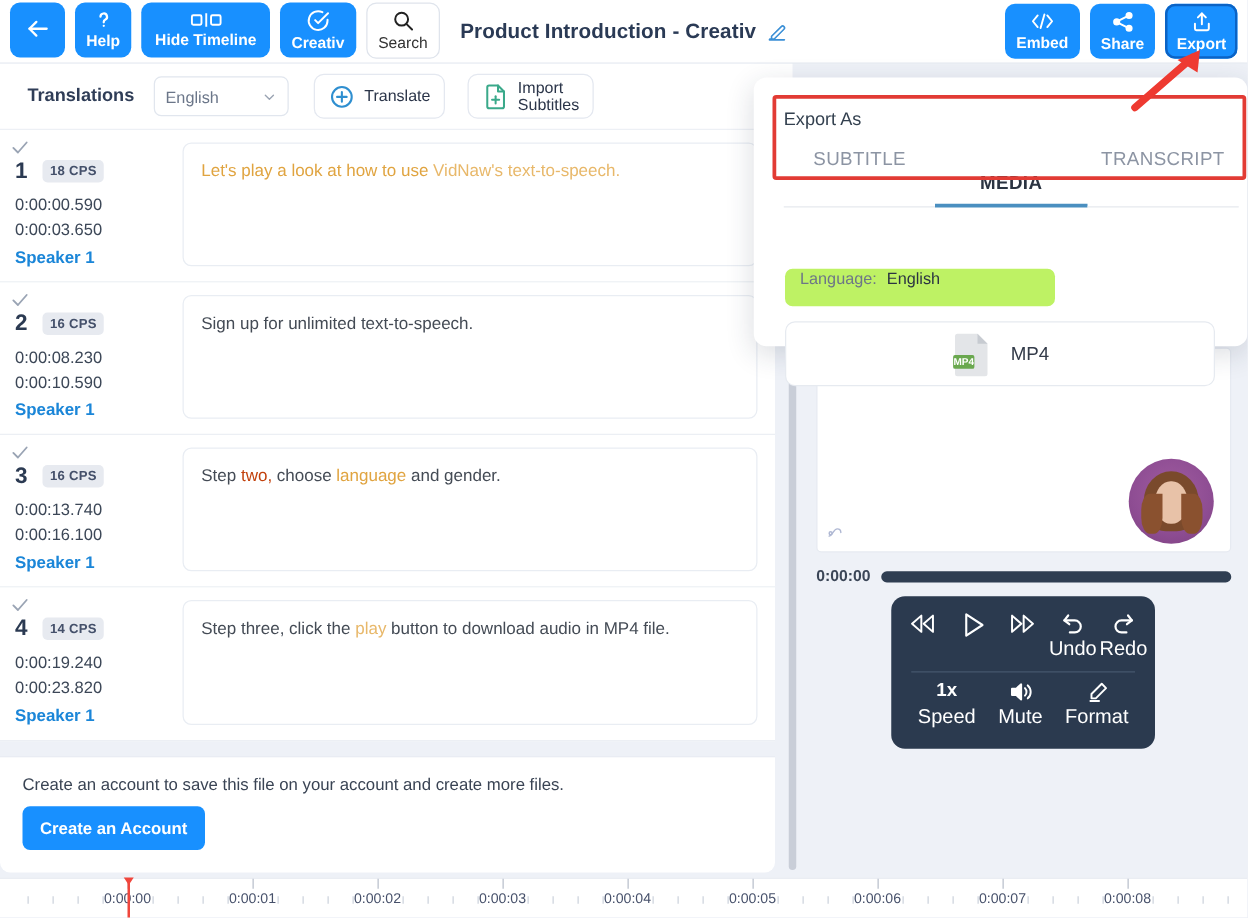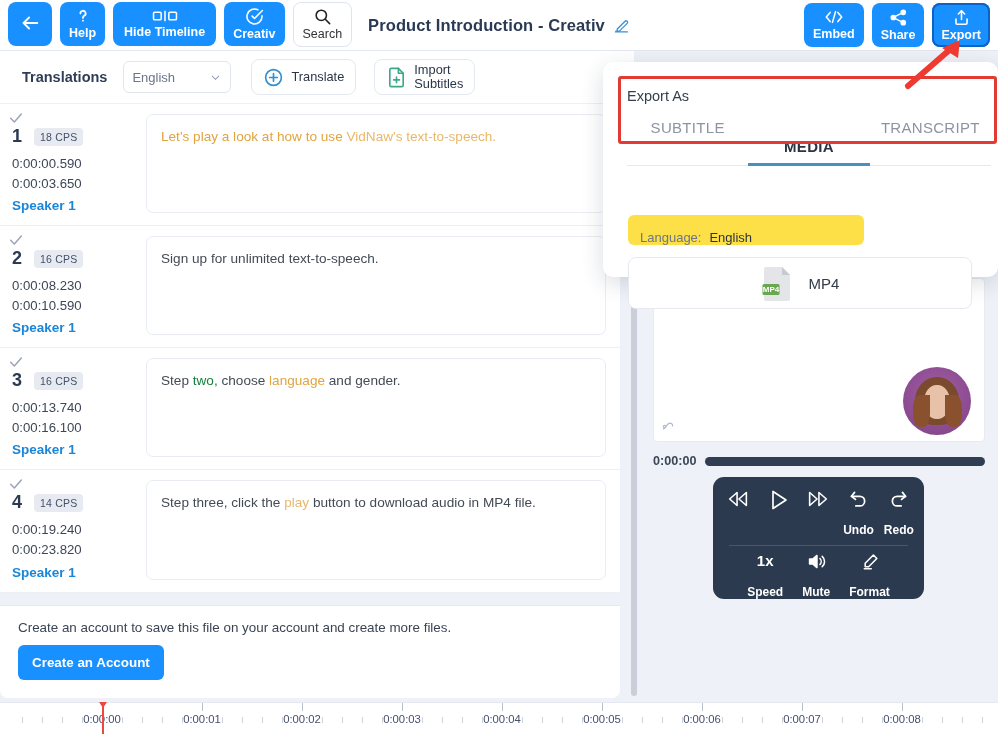--- a/index.html
+++ b/index.html
@@ -79,32 +79,32 @@
   .row {
     position: relative; background: #fff; border-bottom: 1px solid #eceff4;
     display: flex; padding: 10px 0 12px 0; min-height: 119px;
   }
   .rowcheck { position: absolute; left: 8px; top: 6px; color: #9aa4b4; }
   .rmeta { width: 146px; padding-left: 12px; padding-top: 12px; flex: none; }
   .rnum-line { display: flex; align-items: center; gap: 12px; margin-bottom: 7px; }
   .rnum { font-size: 18px; font-weight: bold; color: #2b3a52; }
   .cps {
     background: #e7eaf0; color: #44506a; border-radius: 4px;
-    font-size: 10.5px; font-weight: normal; padding: 3px 6px; letter-spacing: .2px;
+    font-size: 10.5px; font-weight: bold; padding: 3px 6px; letter-spacing: .2px;
   }
   .rtime { font-size: 13.2px; color: #3c4757; line-height: 1.52; }
   .rspk { font-size: 13.5px; color: #1b86d8; font-weight: bold; margin-top: 4px; }
   .rtext {
     flex: 1; margin: 0 14px 0 0; min-height: 94px;
     background: #fff; border: 1px solid #e9edf3; border-radius: 7px;
     padding: 12px 14px; font-size: 13.6px; line-height: 1.45; color: #444b55;
   }
   .hl-orange { color: #e0a440; }
   .hl-tan { color: #e8b86a; }
-  .hl-red { color: #15803d; }
+  .hl-red { color: #c2410c; }
 
   .account {
     background: #fff; border-radius: 0 0 8px 8px; padding: 14px 14px 18px 18px;
     border-top: 1px solid #e4e8ef;
   }
   .account-text { font-size: 13.4px; color: #3a4454; margin-bottom: 10px; }
   .account-btn {
     background: #1890ff; color: #fff; border: none; border-radius: 6px;
     font-size: 13.4px; font-weight: bold; padding: 10px 14px; cursor: pointer;
     font-family: "Liberation Sans", sans-serif;
@@ -154,21 +154,21 @@
   }
   .prog-time { font-size: 12.6px; color: #3b4657; font-weight: bold; }
   .prog-bar { flex: 1; height: 9px; background: #2f3e52; border-radius: 5px; cursor: pointer; }
 
   .ctrlpanel {
     position: absolute; left: 713px; top: 477px; width: 211px; height: 122px;
     background: #2b3a4f; border-radius: 11px; padding: 11px 10px 8px 10px;
   }
   .ctrl-top { display: flex; align-items: flex-start; justify-content: center; gap: 10px; padding-bottom: 6px; }
   .ctrl-item { display: flex; flex-direction: column; align-items: center; cursor: pointer; min-width: 30px; }
-  .ctrl-item .cl { color: #fff; font-size: 12px; margin-top: 14px; font-weight: bold; }
+  .ctrl-item .cl { color: #fff; font-size: 16px; margin-top: 2px; }
   .ctrl-div { height: 1px; background: #46576e; margin: 2px 6px 6px 6px; }
   .ctrl-bot { display: flex; align-items: flex-start; justify-content: center; gap: 18px; }
   .speed-num { color: #fff; font-size: 15px; font-weight: bold; line-height: 1.25; }
 
   
   .exportpanel {
     position: absolute; left: 603px; top: 62px; width: 395px; height: 215px;
     background: #fff; border-radius: 10px;
     box-shadow: 0 6px 22px rgba(30,45,70,.16);
     z-index: 30;
@@ -178,22 +178,22 @@
     border: 3px solid #e23b34; border-radius: 3px; pointer-events: none;
   }
   .export-title { position: absolute; left: 24px; top: 26px; font-size: 14.5px; color: #33404f; }
   .tabs { position: absolute; left: 24px; top: 50px; width: 364px; display: flex; gap: 0; }
   .tab {
     flex: 1; text-align: center; font-size: 15px; letter-spacing: .3px;
     color: #8c94a3; padding: 7px 0 8px 0; border-bottom: 1px solid #e6e9ee; cursor: pointer;
   }
   .tab.active { color: #2b3442; font-weight: bold; border-bottom: 3px solid #4a8fc0; margin-top: 19px; }
   .langrow {
-    position: absolute; left: 25px; top: 153px; width: 236px; height: 30px;
-    background: #fde047; border-radius: 6px; display: flex; align-items: flex-end; gap: 8px; padding: 0 12px;
+    position: absolute; left: 25px; top: 153px; width: 216px; height: 30px;
+    background: #bef264; border-radius: 6px; display: flex; align-items: flex-start; gap: 8px; padding: 0 12px;
   }
   .langrow .k { font-size: 13px; color: #6d7687; }
   .langrow .v { font-size: 13px; color: #2b3442; }
   .mp4row {
     position: absolute; left: 25px; top: 195px; width: 344px; height: 52px;
     background: #fff; border: 1px solid #e6eaf0; border-radius: 8px;
     display: flex; align-items: center; justify-content: center; gap: 14px; cursor: pointer;
   }
   .mp4-label { font-size: 15px; color: #333b49; }
 

